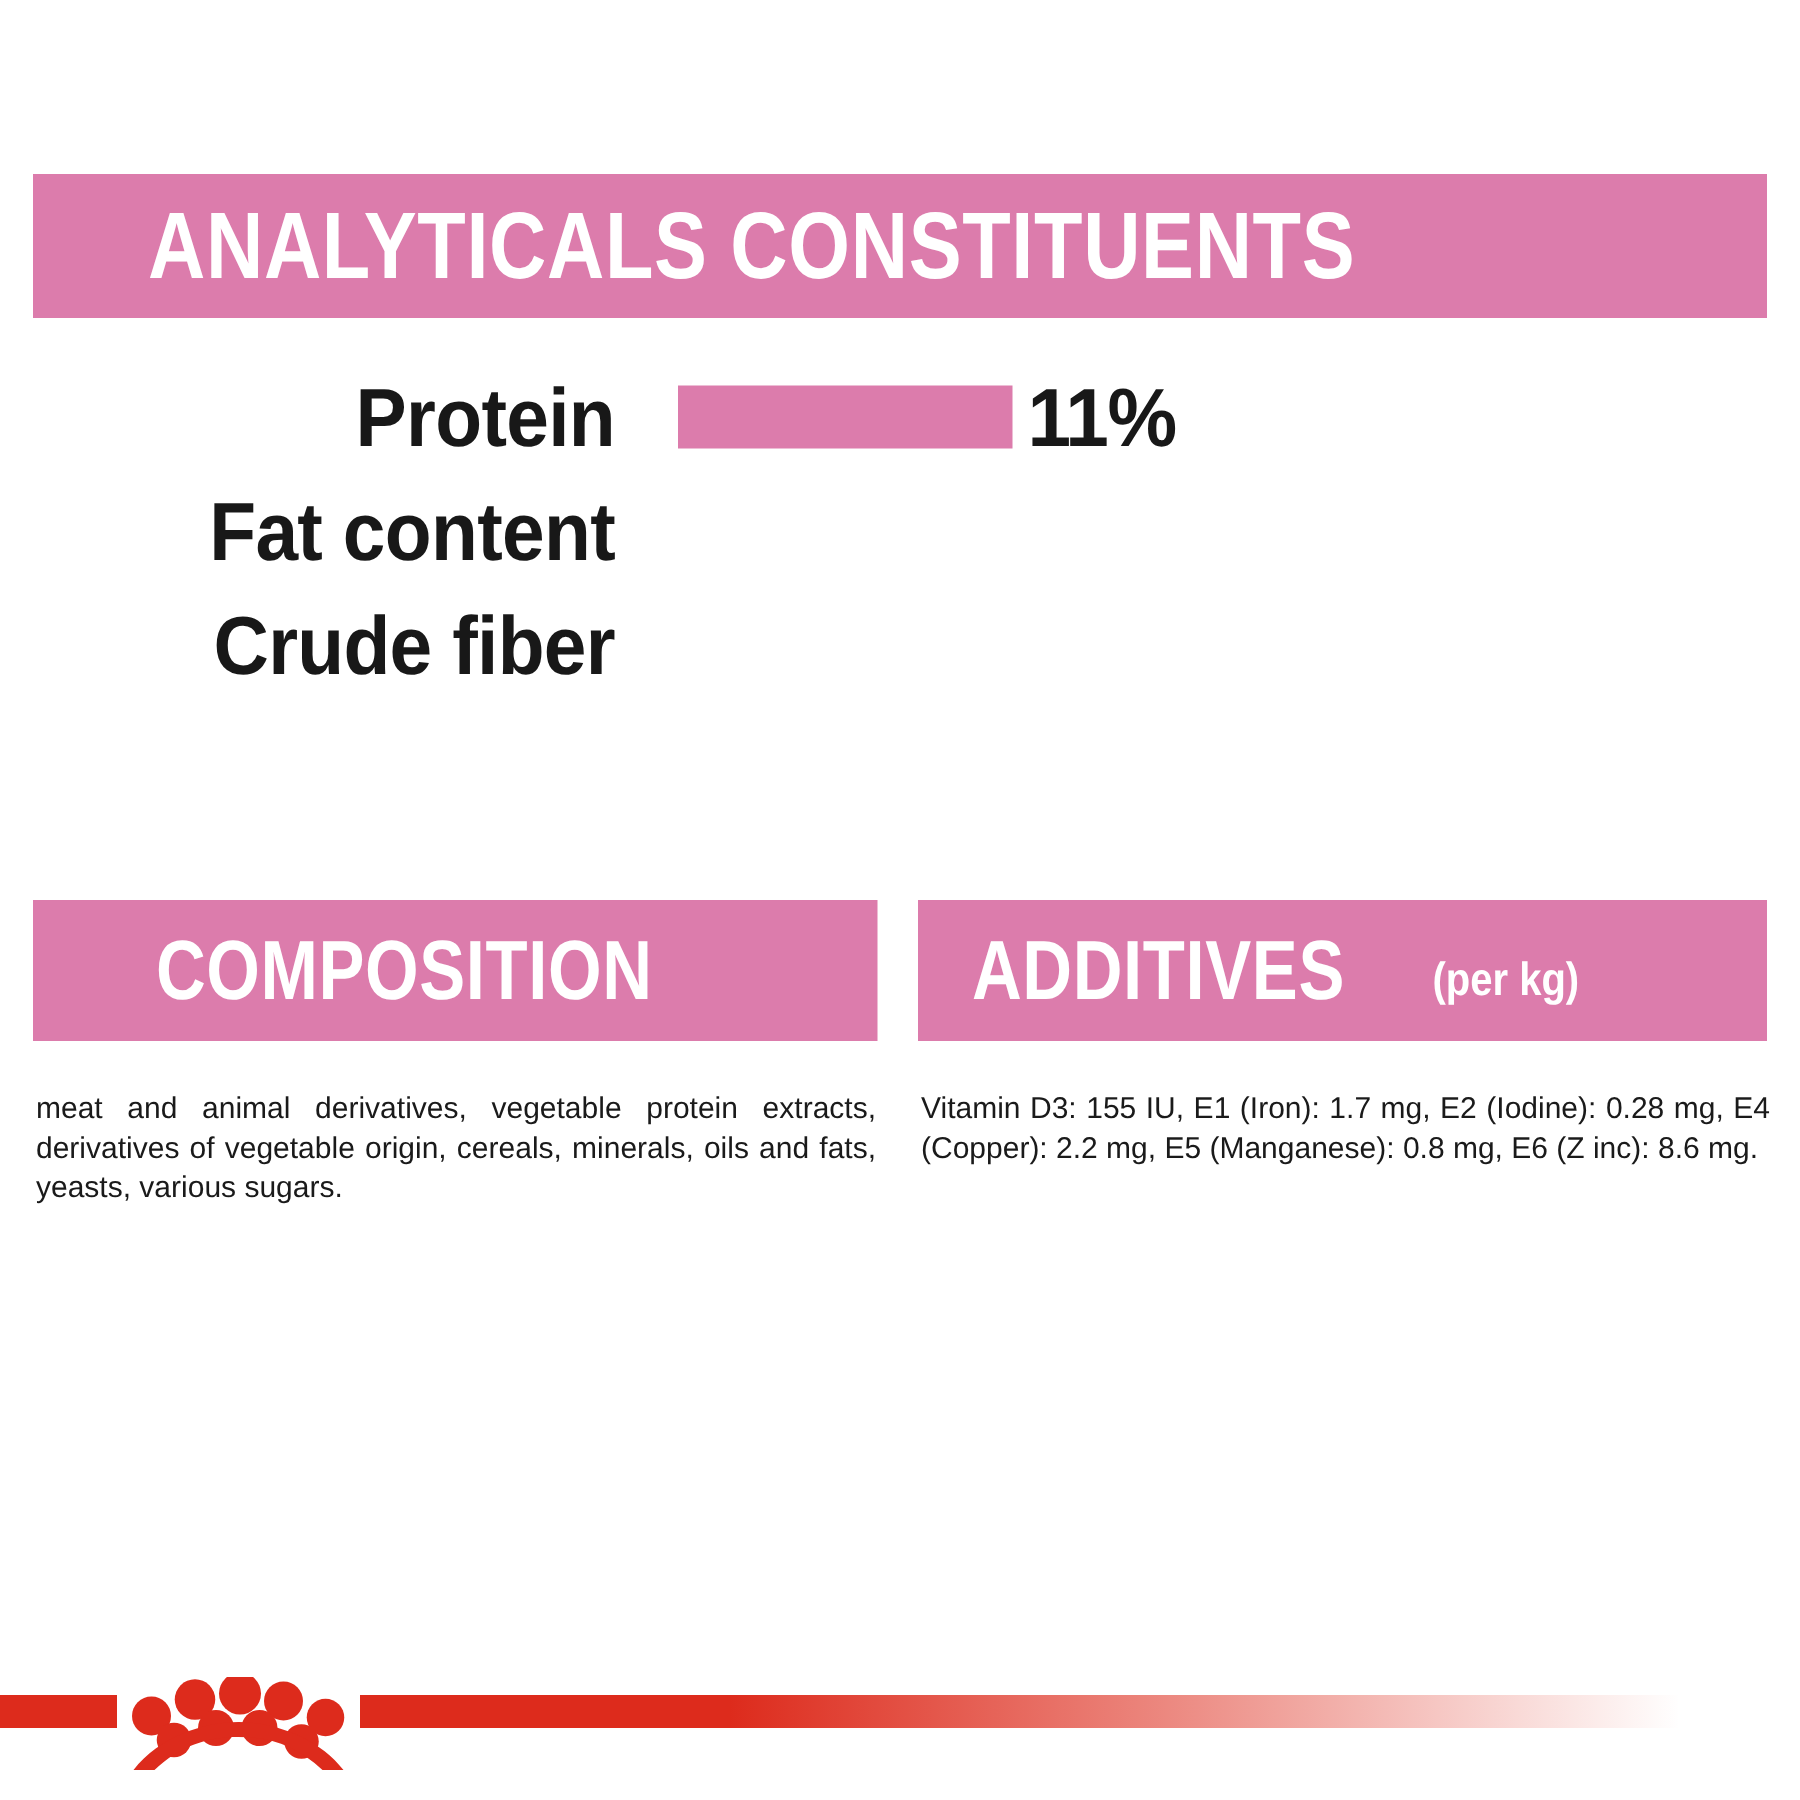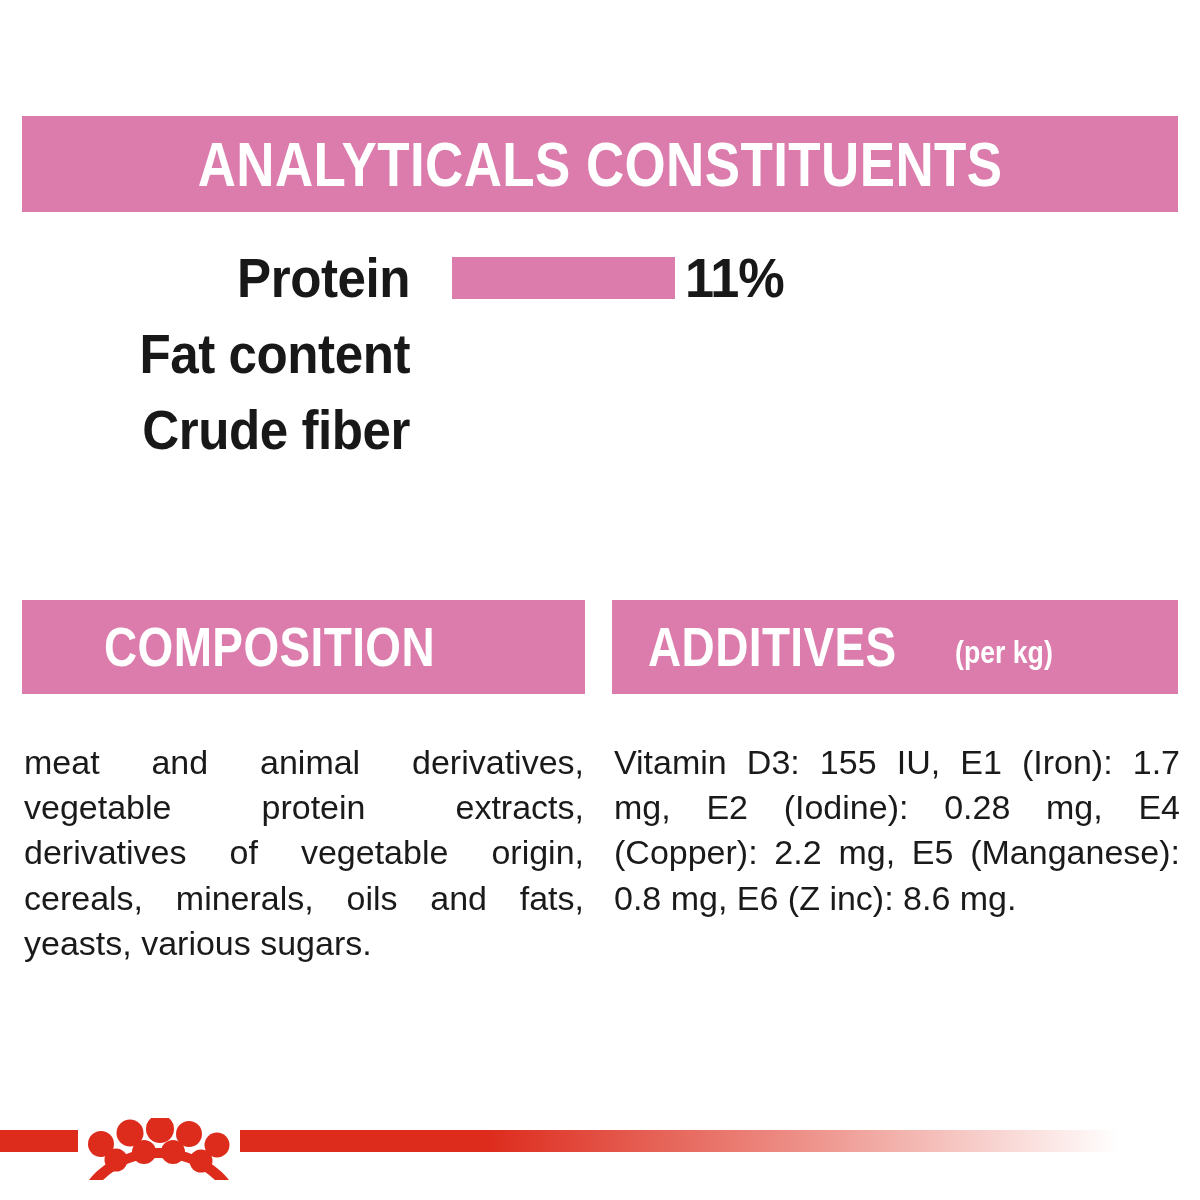--- a/index.html
+++ b/index.html
@@ -39,21 +39,20 @@
     transform: scaleX(0.82);
     transform-origin: left center;
     white-space: nowrap;
   }
 
   #header-banner {
     left: 22px;
     top: 116px;
     width: 1156px;
     height: 96px;
-    justify-content: center;
   }
   #header-banner .banner-title {
     font-size: 63px;
     transform: scaleX(0.84);
     transform-origin: center center;
   }
 
   #composition-banner {
     left: 22px;
     top: 600px;
@@ -131,21 +130,21 @@
     white-space: nowrap;
     margin-left: 10px;
     transform: scaleX(0.95);
     transform-origin: left center;
   }
 
   
   .body-text {
     position: absolute;
     color: #1a1a1a;
-    font-size: 34px;
+    font-size: 20px;
     line-height: 1.33;
     text-align: justify;
     font-weight: 400;
   }
   #composition-text {
     left: 24px;
     top: 706px;
     width: 560px;
   }
   #additives-text {

